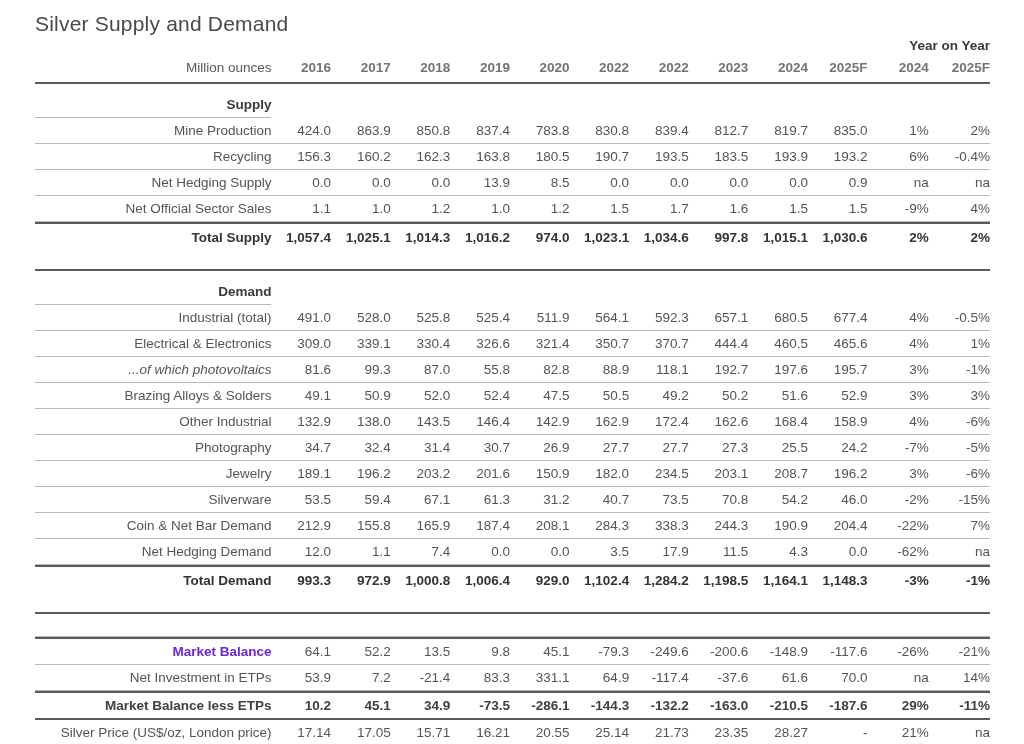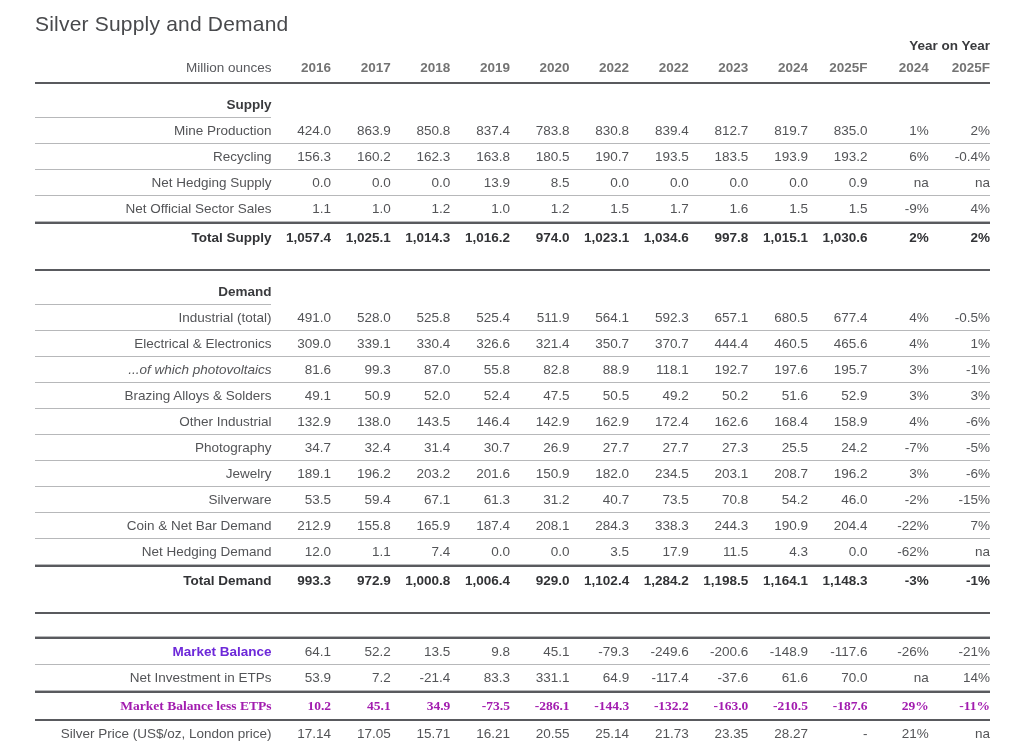--- a/index.html
+++ b/index.html
@@ -45,22 +45,22 @@
   tr.data td{border-bottom:1px solid #b7b8ba;}
   tr.total td{
     font-weight:700;color:#323336;
     border-top:2px solid #595a5e;border-bottom:2px solid #595a5e;
     padding-top:6px;padding-bottom:24px;
   }
   tr.spacer td{border:none;height:22px;border-bottom:1px solid #b7b8ba;padding:0;}
   tr.mb td{border-top:2px solid #595a5e;border-bottom:1px solid #b7b8ba;}
   tr.mb td.lblcell{font-weight:700;color:#6d28d9;}
   tr.total2 td{
-    font-weight:700;color:#a21caf;
-    border-top:2px solid #595a5e;border-bottom:2px solid #595a5e;font-family:Liberation Serif, serif;
+    font-weight:700;color:#404040;
+    border-top:2px solid #595a5e;border-bottom:2px solid #595a5e;
   }
   tr.price td{border-bottom:1px solid #b7b8ba;}
   td.ind{padding-left:8px;}
   td.ital{font-style:italic;}
   .source{
     font-size:13px;color:#535457;margin:9px 0 8px 0;
   }
   .bottom-rule{border-bottom:1px solid #a9aaac;}
 </style>
 </head>

